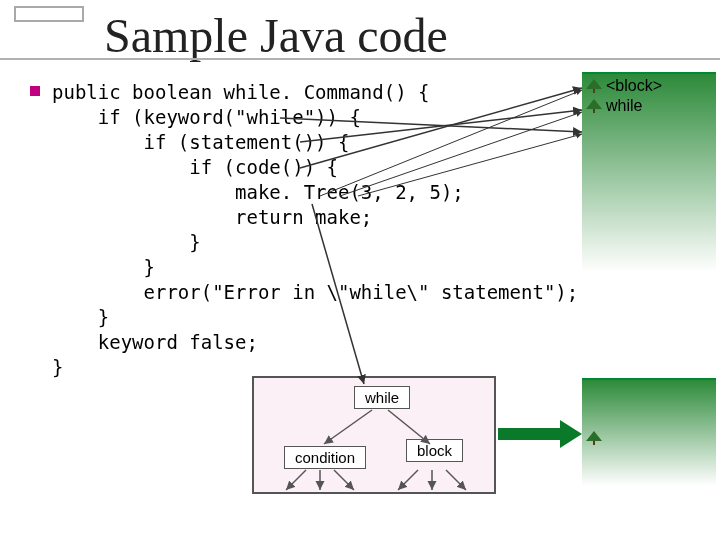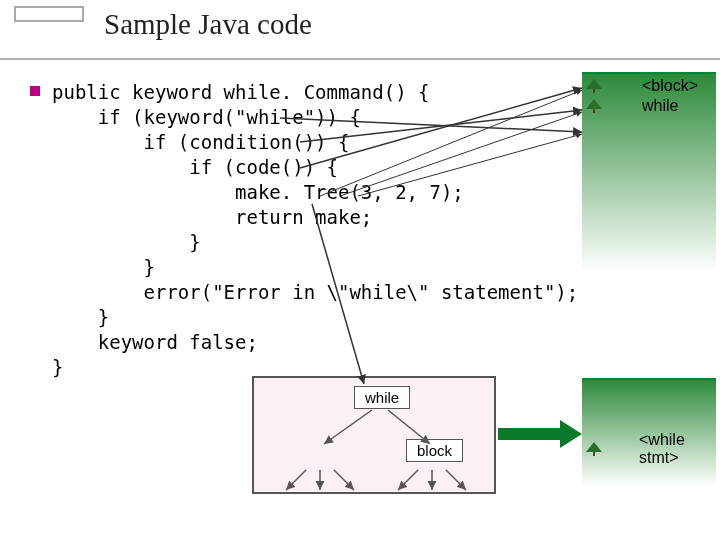--- a/index.html
+++ b/index.html
@@ -19,21 +19,21 @@
     position: absolute;
     top: 6px; left: 14px;
     width: 70px; height: 16px;
     border: 2px solid #a9a9a9;
   }
   .title {
     position: absolute;
     top: 8px;
     left: 104px;
     font-family: "Times New Roman", serif;
-    font-size: 29px;
+    font-size: 48px;
     color: #222;
     font-weight: normal;
   }
   .title-underline {
     position: absolute;
     top: 58px;
     left: 0;
     width: 720px;
     height: 2px;
     background: #b0b0b0;
@@ -88,21 +88,20 @@
     position: absolute;
     left: 0; top: 0;
     width: 0; height: 0;
     border-left: 8px solid transparent;
     border-right: 8px solid transparent;
     border-bottom: 10px solid #2a6e2a;
   }
   .stack-label {
     font-size: 16px;
     color: #000;
-    margin-left: 36px;
   }
   .diagram {
     position: absolute;
     left: 252px;
     top: 376px;
     width: 244px;
     height: 118px;
     background: #fbf0f6;
     border: 2px solid #555;
   }
@@ -125,25 +124,25 @@
 <body>
 
 <div class="slide">
 
   <div class="topbar"></div>
   <h1 class="title">Sample Java code</h1>
   <div class="title-underline"></div>
 
   <div class="bullet"></div>
 
-  <pre class="code"><span>public keyword while. Command() {</span>
+  <pre class="code"><span>public boolean while. Command() {</span>
 <span>    if (keyword("while")) {</span>
-<span>        if (condition()) {</span>
+<span>        if (statement()) {</span>
 <span>            if (code()) {</span>
-<span>                make. Tree(3, 2, 7);</span>
+<span>                make. Tree(3, 2, 5);</span>
 <span>                return make;</span>
 <span>            }</span>
 <span>        }</span>
 <span>        error("Error in \"while\" statement");</span>
 <span>    }</span>
 <span>    keyword false;</span>
 <span>}</span></pre>
 
   <div class="green-box-right gb1">
     <div class="stack-item">
@@ -152,26 +151,26 @@
     </div>
     <div class="stack-item">
       <span class="tree-icon"></span>
       <span class="stack-label">while</span>
     </div>
   </div>
 
   <div class="green-box-right gb2">
     <div class="stack-item" style="margin-top:48px">
       <span class="tree-icon"></span>
-      <span class="stack-label">&lt;while stmt&gt;</span>
     </div>
   </div>
 
   <div class="diagram">
     <div class="node node-while">while</div>
+    <div class="node node-cond">condition</div>
     <div class="node node-block">block</div>
 
     <svg width="244" height="118" style="position:absolute;top:0;left:0">
       <defs>
         <marker id="ah" markerWidth="8" markerHeight="8" refX="6" refY="3" orient="auto">
           <path d="M0,0 L6,3 L0,6 Z" fill="#555"></path>
         </marker>
       </defs>
       <line x1="118" y1="32" x2="70" y2="66" stroke="#555" stroke-width="1.5" marker-end="url(#ah)"></line>
       <line x1="134" y1="32" x2="176" y2="66" stroke="#555" stroke-width="1.5" marker-end="url(#ah)"></line>

